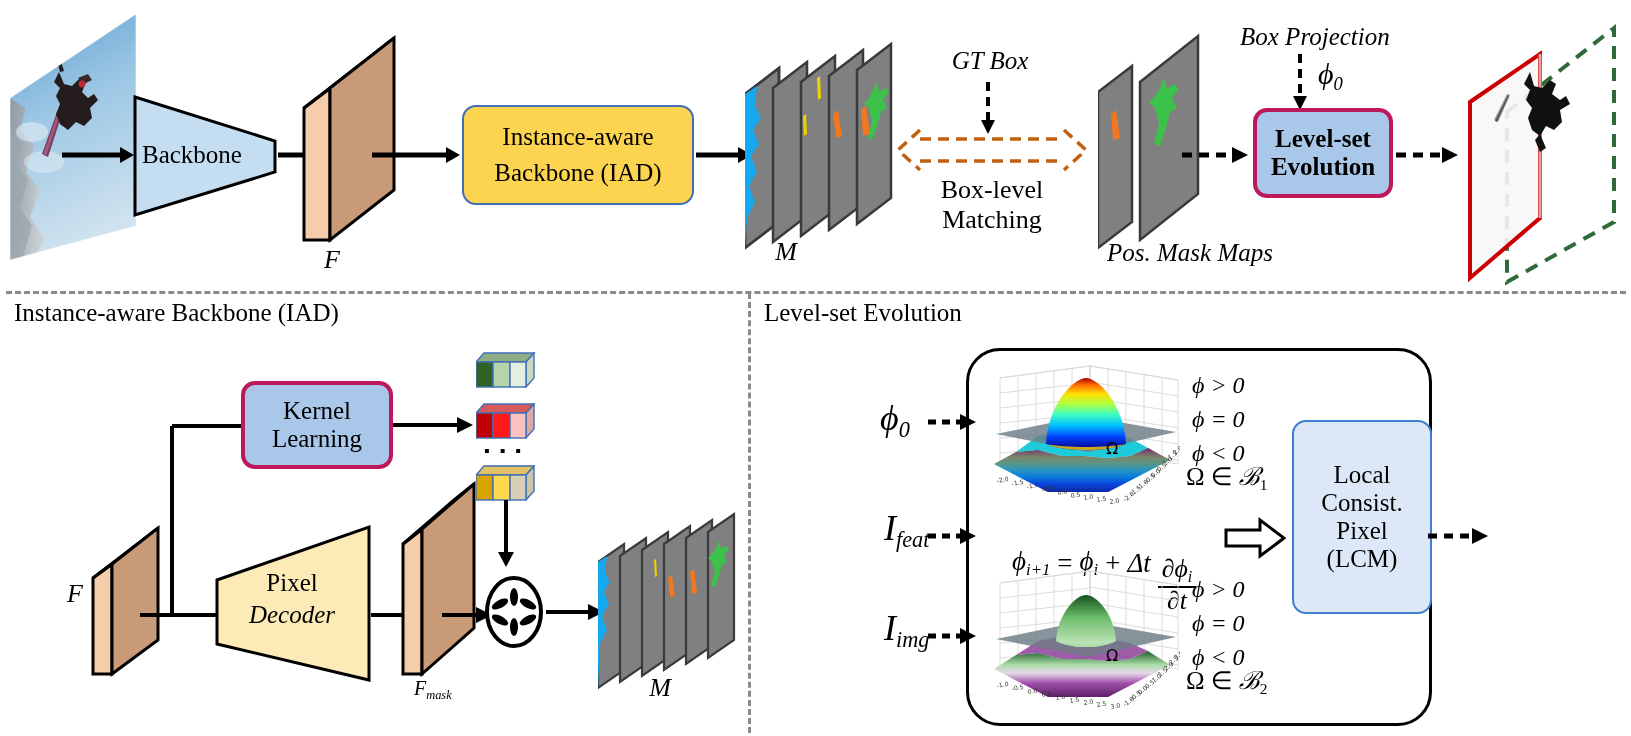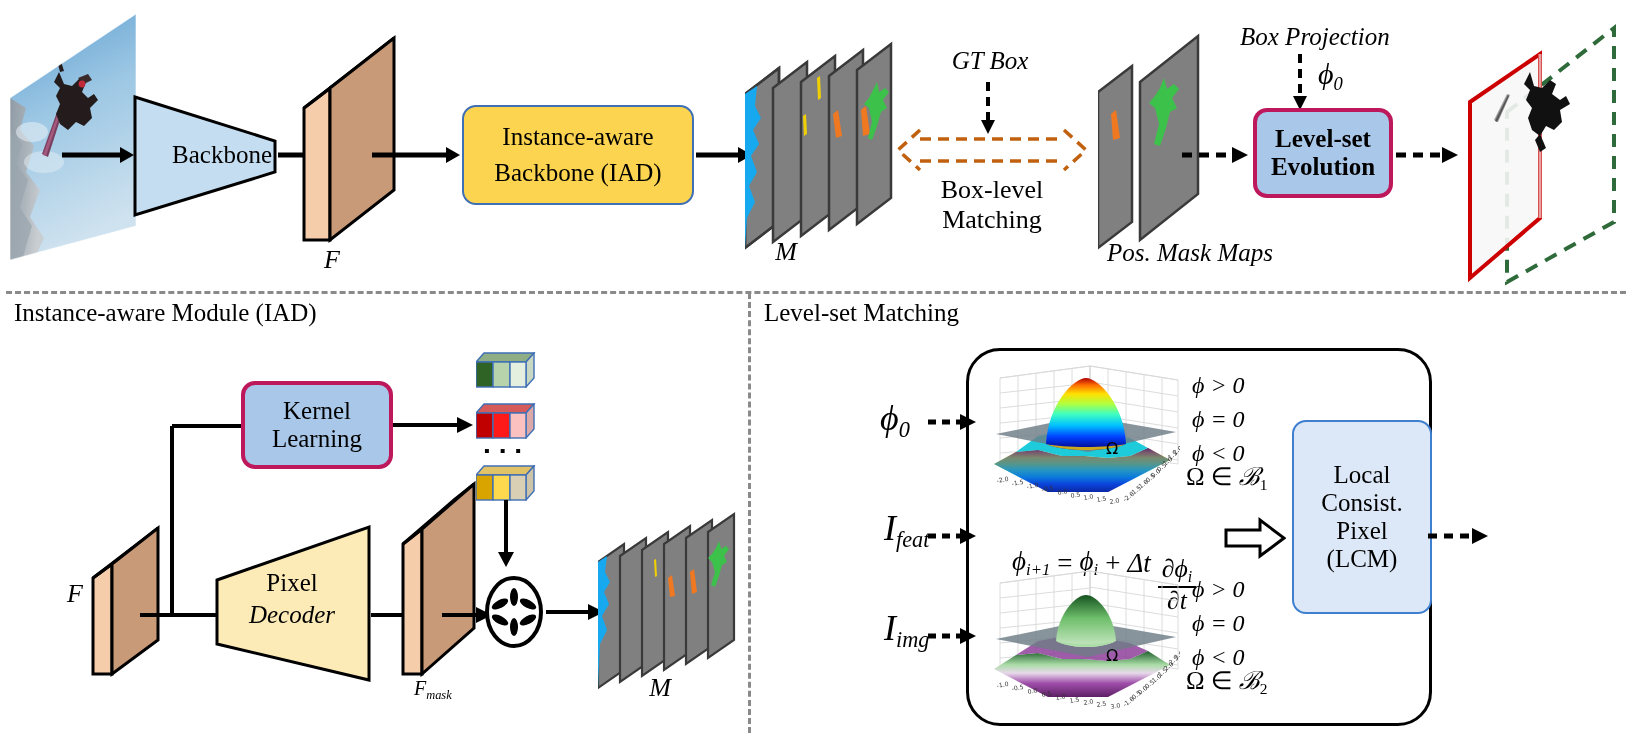--- a/index.html
+++ b/index.html
@@ -86,21 +86,21 @@
     <line x1="0" y1="9" x2="58" y2="9" stroke="#000" stroke-width="5"></line>
     <polygon points="58,1 72,9 58,17" fill="#000"></polygon>
   </svg>
 </div>
 
 <div class="trap" style="left:132px;top:94px;width:146px;height:124px;">
   <svg width="146" height="124" viewBox="0 0 146 124">
     <polygon points="3,3 143,47 143,78 3,121" fill="#c5ddf0" stroke="#000" stroke-width="3"></polygon>
   </svg>
 </div>
-<div class="lbl t-box" style="left:142px;top:142px;width:130px;text-align:right;">Backbone</div>
+<div class="lbl t-box" style="left:142px;top:142px;width:130px;text-align:left;">Backbone</div>
 
 <div class="abs" style="left:278px;top:146px;width:44px;height:18px;">
   <svg width="44" height="18" viewBox="0 0 44 18">
     <line x1="0" y1="9" x2="30" y2="9" stroke="#000" stroke-width="5"></line>
     <polygon points="30,1 44,9 30,17" fill="#000"></polygon>
   </svg>
 </div>
 
 <div class="slab" style="left:300px;top:30px;width:98px;height:215px;">
   <svg width="98" height="215" viewBox="0 0 98 215">
@@ -243,21 +243,21 @@
     <path d="M78,62 L82,76 L90,78 L98,70 L104,74 L100,84 L108,90 L114,86 L118,94
              L108,100 L110,112 L102,120 L94,116 L88,126 L80,120 L76,108 L80,98
              L74,90 L78,80 L72,74 Z" fill="#111"></path>
     <path d="M88,124 L94,138 L88,142 L83,130 Z" fill="#111"></path>
   </svg>
 </div>
 
 <div class="divider-h" style="left:6px;top:291px;width:1620px;"></div>
 <div class="divider-v" style="left:748px;top:293px;height:440px;"></div>
 
-<div class="lbl t-panel" style="left:14px;top:300px;">Instance-aware Module (IAD)</div>
+<div class="lbl t-panel" style="left:14px;top:300px;">Instance-aware Backbone (IAD)</div>
 
 <div class="slab" style="left:90px;top:522px;width:72px;height:160px;">
   <svg width="72" height="160" viewBox="0 0 72 160">
     <polygon points="3,56 22,42 22,152 3,152" fill="#f6cdab" stroke="#000" stroke-width="3"></polygon>
     <polygon points="3,56 22,42 68,6 50,20" fill="#f6cdab" stroke="#000" stroke-width="3"></polygon>
     <polygon points="22,42 68,6 68,118 22,152" fill="#c99a77" stroke="#000" stroke-width="3"></polygon>
   </svg>
 </div>
 <div class="lbl t-cap ital" style="left:60px;top:580px;width:30px;text-align:center;">F</div>
 
@@ -394,21 +394,21 @@
     <path d="M92,72 L96,69 L99,92 L94,94 Z" fill="#f07820"></path>
     <g stroke="#3a3a3a" stroke-width="2.2">
       <polygon points="110,32 136,14 136,140 110,158" fill="#808080"></polygon>
     </g>
     <path d="M118,48 L121,41 L123,49 L128,46 L131,49 L126,56 L129,62 L124,65 L121,76
              L117,87 L113,85 L117,72 L114,62 L110,58 L114,54 Z" fill="#3cc24a"></path>
   </svg>
 </div>
 <div class="lbl t-cap ital" style="left:640px;top:674px;width:40px;text-align:center;">M</div>
 
-<div class="lbl t-panel" style="left:764px;top:300px;">Level-set Matching</div>
+<div class="lbl t-panel" style="left:764px;top:300px;">Level-set Evolution</div>
 
 <div class="lsbox" style="left:966px;top:348px;width:460px;height:372px;"></div>
 
 <div class="lbl" style="left:880px;top:400px;font-size:36px;font-style:italic;">
   <span>ϕ</span><span class="subn">0</span>
 </div>
 <div class="abs" style="left:928px;top:414px;width:48px;height:16px;">
   <svg width="48" height="16" viewBox="0 0 48 16">
     <line x1="0" y1="8" x2="32" y2="8" stroke="#000" stroke-width="5" stroke-dasharray="8,6"></line>
     <polygon points="32,0 48,8 32,16" fill="#000"></polygon>

